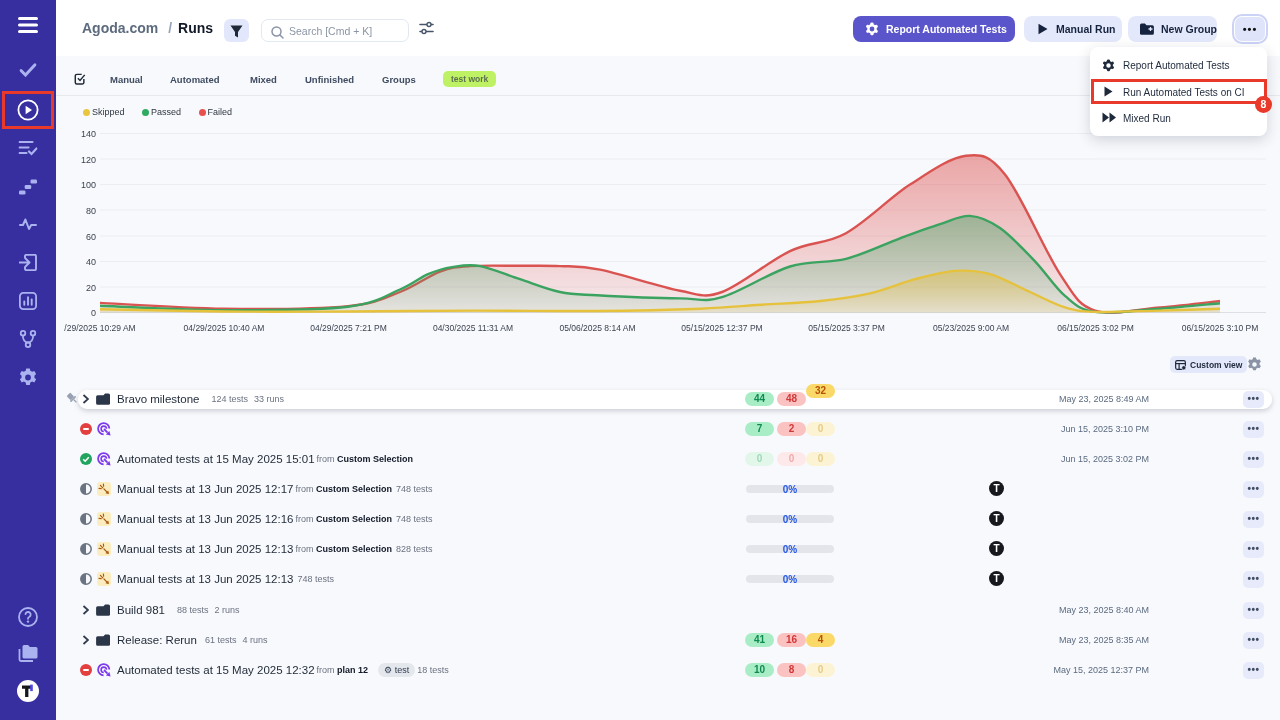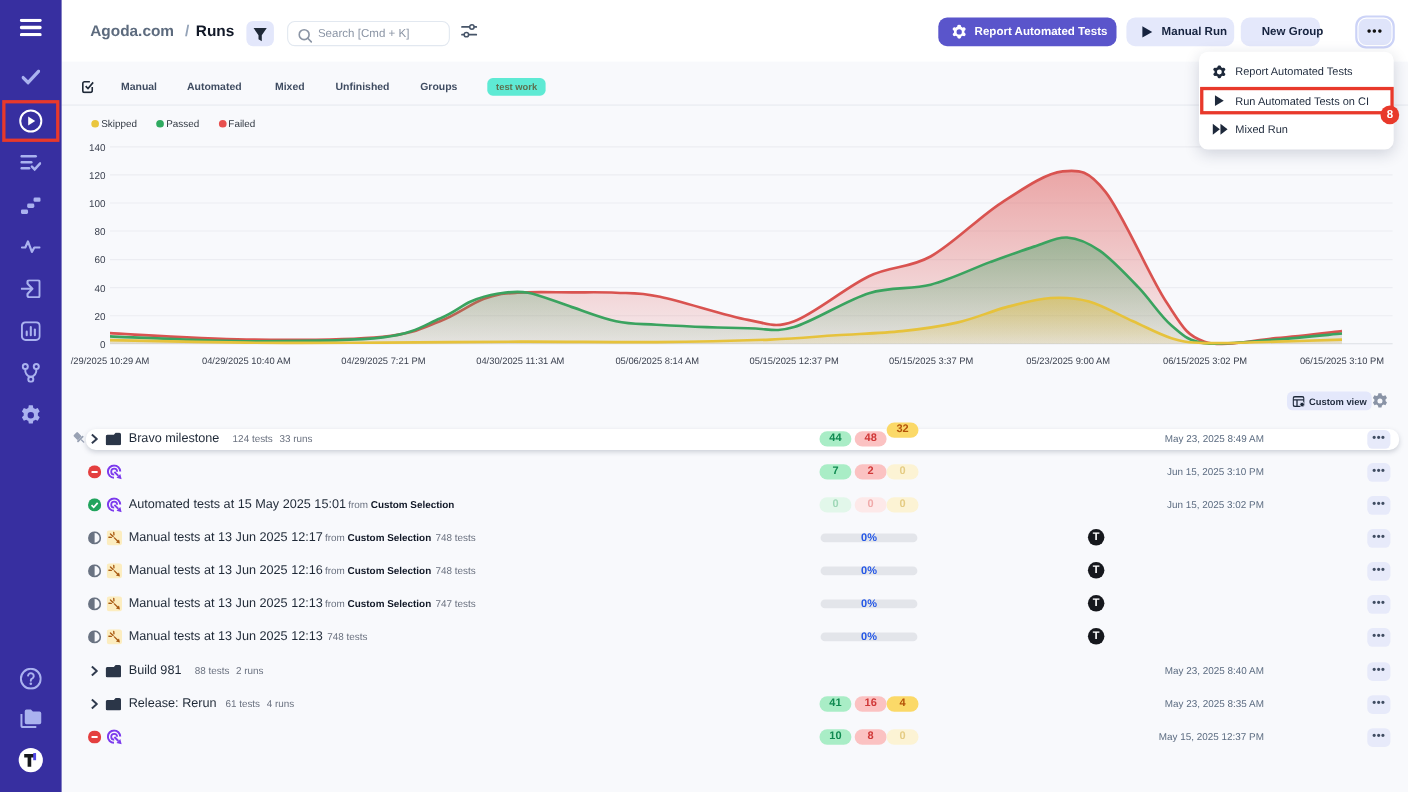--- a/index.html
+++ b/index.html
@@ -19,21 +19,21 @@
 .searchbox { position:absolute; left:205px; top:19px; width:148px; height:23px; background:#fff; border:1px solid #e2e8f0; border-radius:7px; }
 .searchbox .ph { position:absolute; left:27px; top:5px; font-size:10.5px; color:#8b95a5; }
 .topbtn { position:absolute; top:16px; height:26px; border-radius:8px; display:flex; align-items:center; font-size:10.5px; font-weight:bold; white-space:nowrap; }
 .btn-primary { left:797px; width:162px; background:#5a55cb; color:#fff; padding-left:12px; }
 .btn-light { background:#e4e8fb; color:#16233f; }
 .btn-dots { left:1178px; width:32px; background:#dfe4fa; border:1.5px solid #fff; box-shadow:0 0 0 2px #ccd3f7; color:#111; justify-content:center; font-size:11px; letter-spacing:1px; }
 
 .tabs { position:absolute; top:66px; left:56px; width:1224px; height:29px; }
 .tab { position:absolute; top:8px; font-size:9.5px; font-weight:bold; color:#3f4c61; }
 .tabline { position:absolute; top:95px; left:56px; width:1224px; height:1px; background:#e7e9ef; }
-.pill-green { position:absolute; left:387px; top:5px; background:#5eead4; color:#5d7150; border-radius:5px; font-size:8.5px; font-weight:bold; padding:3px 8px; }
+.pill-green { position:absolute; left:387px; top:5px; background:#bef264; color:#5d7150; border-radius:5px; font-size:8.5px; font-weight:bold; padding:3px 8px; }
 
 .legend { position:absolute; top:107px; left:83px; font-size:9px; color:#2f3640; }
 .legend span.dot { display:inline-block; width:7px; height:7px; border-radius:50%; margin-right:2px; vertical-align:-1px; }
 .legend .item { margin-right:15px; }
 
 #chart { position:absolute; left:0; top:0; width:1280px; height:345px; z-index:1; }
 
 .cv-btn { position:absolute; left:1170px; top:356px; height:17px; background:#e4e8fb; border-radius:5px; font-size:8.5px; font-weight:bold; color:#1e293b; display:flex; align-items:center; padding:0 5px; z-index:2;}
 
 .row { position:absolute; left:56px; width:1136px; height:30px; }
@@ -216,21 +216,21 @@
       </g>
       <circle cx="10" cy="3.5" r="2" fill="#fff" stroke="#475569" stroke-width="1.4"></circle>
       <circle cx="5" cy="10.5" r="2" fill="#fff" stroke="#475569" stroke-width="1.4"></circle>
     </svg>
   <div class="topbtn btn-primary"><svg style="margin-right:7px;" width="14" height="14" viewBox="0 0 14 14">
         <path fill="#fff" d="M7 0.5 c0.8 0 1.5 0.3 1.6 1l0.15 0.9a5 5 0 0 1 1.3 0.75l0.87-0.3c0.7-0.25 1.3 0.1 1.7 0.8s0.3 1.4-0.25 1.85l-0.7 0.58a5 5 0 0 1 0 1.5l0.7 0.58c0.55 0.45 0.65 1.15 0.25 1.85s-1 1.05-1.7 0.8l-0.87-0.3a5 5 0 0 1-1.3 0.75l-0.15 0.9c-0.1 0.7-0.8 1-1.6 1s-1.5-0.3-1.6-1l-0.15-0.9a5 5 0 0 1-1.3-0.75l-0.87 0.3c-0.7 0.25-1.3-0.1-1.7-0.8s-0.3-1.4 0.25-1.85l0.7-0.58a5 5 0 0 1 0-1.5l-0.7-0.58C0.98 5.05 0.88 4.35 1.28 3.65s1-1.05 1.7-0.8l0.87 0.3a5 5 0 0 1 1.3-0.75l0.15-0.9c0.1-0.7 0.8-1 1.6-1Z M7 4.6 a2.4 2.4 0 1 0 0 4.8 a2.4 2.4 0 0 0 0-4.8Z"></path>
       </svg>Report Automated Tests</div>
   <div class="topbtn btn-light" style="left:968px; width:98px; padding-left:14px;"><svg style="margin-right:8px;" width="10" height="12" viewBox="0 0 10 12">
         <path d="M0.5 0.8 L9.5 6 L0.5 11.2 Z" fill="#16233f"></path>
       </svg>Manual Run</div>
-  <div class="topbtn btn-light" style="left:1072px; width:72px; padding-left:12px;"><svg style="margin-right:7px;" width="14" height="12" viewBox="0 0 14 12">
+  <div class="topbtn btn-light" style="left:1072px; width:89px; padding-left:12px;"><svg style="margin-right:7px;" width="14" height="12" viewBox="0 0 14 12">
         <path d="M0 2 a1.5 1.5 0 0 1 1.5-1.5 h3.4 l1.6 1.8 h5.9 a1.5 1.5 0 0 1 1.5 1.5 v6.5 a1.5 1.5 0 0 1-1.5 1.5 h-11 a1.5 1.5 0 0 1-1.5-1.5 Z" fill="#16233f"></path>
         <path d="M8.5 6 h4 M10.5 4 v4" stroke="#e4e8fb" stroke-width="1.3"></path>
       </svg>New Group</div>
   <div class="topbtn btn-dots">•••</div>
 </div>
 
 <div class="tabs">
   <svg style="position:absolute; left:18px; top:7px;" width="12" height="12" viewBox="0 0 14 14">
       <path d="M11.5 7 v4 a1.8 1.8 0 0 1-1.8 1.8 H3.3 A1.8 1.8 0 0 1 1.5 11 V3.4 A1.8 1.8 0 0 1 3.3 1.6 H9" fill="none" stroke="#1f2937" stroke-width="1.7"></path>
       <path d="M4.5 6.2 L7 8.7 L12.5 2.2" fill="none" stroke="#1f2937" stroke-width="1.7"></path>
@@ -394,21 +394,21 @@
           <line x1="5.8" y1="5.8" x2="3.4" y2="3.4"></line>
           <line x1="6.6" y1="4.2" x2="6.4" y2="2"></line>
           <line x1="4.2" y1="6.6" x2="2" y2="6.4"></line>
           <line x1="7" y1="7" x2="10.8" y2="10.8"></line>
         </g>
         <path d="M12 12 L8.4 11.2 L11.2 8.4 Z" fill="#a85a12"></path>
       </svg>
   <div class="lead" style="left:61px;">
         <span class="rtitle">Manual tests at 13 Jun 2025 12:13</span>
         <span class="rsmall rfrom" style="margin-left:2px;">from <b>Custom Selection</b></span>
-        <span class="rsmall" style="margin-left:4px;">747 tests</span>
+        <span class="rsmall" style="margin-left:4px;">828 tests</span>
       </div>
   <span class="pbar" style="top:11px;"></span>
       <span class="ppct" style="top:10px;">0%</span>
   <span class="tavatar" style="top:7px;">T</span>
   <span class="dots-btn" style="top:7px;">•••</span>
 </div>
 <div class="row" style="top:564px;">
   <svg class="abs" style="left:24px; top:9px;" width="12" height="12" viewBox="0 0 12 12">
         <circle cx="6" cy="6" r="5.2" fill="none" stroke="#6a7382" stroke-width="1.5"></circle>
         <path d="M6 0.8 a5.2 5.2 0 0 0 0 10.4 Z" fill="#6a7382"></path>
@@ -474,20 +474,26 @@
         <rect x="3" y="5.1" width="6" height="1.8" rx="0.9" fill="#fff"></rect>
       </svg>
   <svg class="abs" style="left:41px; top:8px;" width="14" height="14" viewBox="0 0 14 14">
         <g stroke="#7c3aed" fill="none">
           <path stroke-width="1.8" d="M12.3 6.6 A5.6 5.6 0 1 0 6.6 12.3"></path>
           <path stroke-width="1.6" d="M9.5 6.8 A2.7 2.7 0 1 0 6.8 9.5"></path>
           <line stroke-width="1.8" x1="7" y1="7" x2="10.6" y2="10.6"></line>
         </g>
         <path fill="#7c3aed" d="M13.6 13.6 L8.9 12.4 L12.4 8.9 Z"></path>
       </svg>
+  <div class="lead" style="left:61px;">
+        <span class="rtitle">Automated tests at 15 May 2025 12:32</span>
+        <span class="rsmall rfrom" style="margin-left:2px;">from <b>plan 12</b></span>
+        <span class="testpill" style="margin-left:10px;">⚙ test</span>
+        <span class="rsmall" style="margin-left:2px;">18 tests</span>
+      </div>
   <span class="badge b-g" style="left:689px; top:8px;">10</span>
   <span class="badge b-r" style="left:721px; top:8px;">8</span>
   <span class="badge b-yf" style="left:750px; top:8px;">0</span>
   <span class="rdate" style="top:10px;">May 15, 2025 12:37 PM</span>
   <span class="dots-btn" style="top:7px;">•••</span>
 </div>
 </div>
 
 <div id="dropdown">
   <svg style="position:absolute; left:12px; top:12px;" width="13" height="13" viewBox="0 0 14 14">

